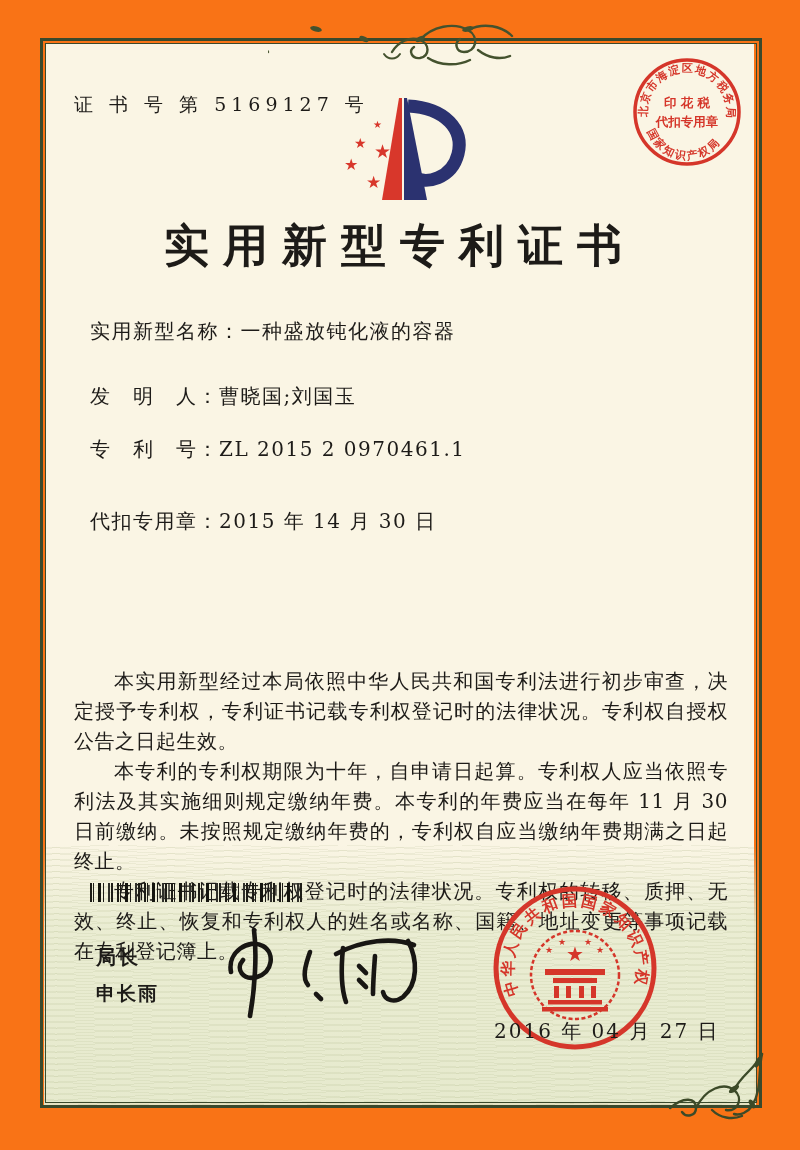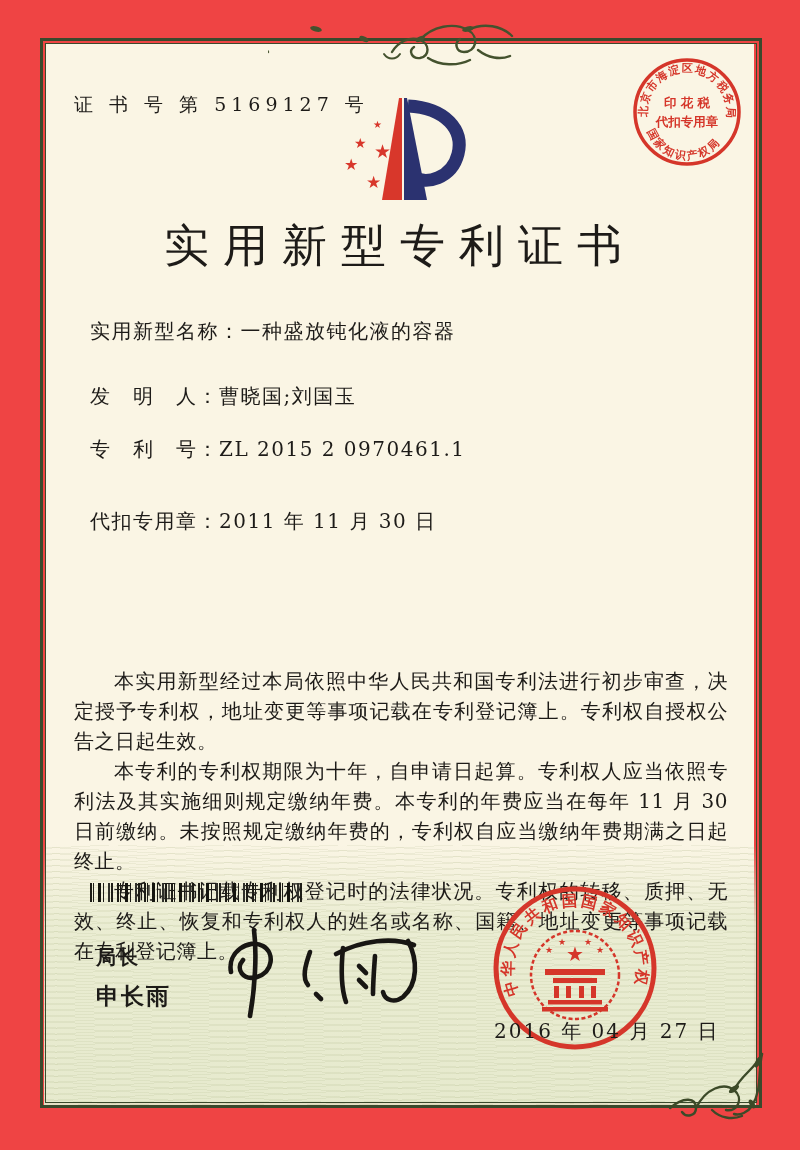--- a/index.html
+++ b/index.html
@@ -1,42 +1,42 @@
 <!DOCTYPE html>
 <html><head>
 <meta charset="utf-8">
 <style>
   html,body{margin:0;padding:0;background:#e9e7df;}
-  .page{position:relative;width:800px;height:1150px;background:#ef4444;overflow:hidden;
+  .page{position:relative;width:800px;height:1150px;background:#f97316;overflow:hidden;
         font-family:"DejaVu Serif","Liberation Serif",serif;color:#1d1b18;}
   .panel{position:absolute;left:46px;top:44px;width:708px;height:1058px;background:#faf5e4;}
   .frame{position:absolute;left:40px;top:38px;width:722px;height:1070px;
          border:3px solid #3a492c;box-sizing:border-box;}
   .frame::after{content:"";position:absolute;inset:2px;border:1px solid #3a492c;}
   .band{position:absolute;left:44px;top:845px;width:712px;height:261px;
         background:linear-gradient(to bottom,rgba(233,236,209,0) 0,rgba(233,236,209,.92) 80px,rgba(229,233,204,.95) 100%);}
   .band .tex{position:absolute;inset:0;opacity:.55;
         background:repeating-linear-gradient(3deg,rgba(145,156,100,.20) 0 1px,transparent 1px 6px),
                    repeating-linear-gradient(-3deg,rgba(145,156,100,.20) 0 1px,transparent 1px 6px);}
   .certno{position:absolute;left:74px;top:92px;font-size:19px;letter-spacing:5px;}
   .title{position:absolute;left:0;top:216px;width:100%;text-align:center;
-         font-size:45px;font-weight:normal;letter-spacing:14px;}
+         font-size:45px;font-weight:bold;letter-spacing:14px;}
   .field{position:absolute;left:90px;font-size:20px;letter-spacing:1.5px;white-space:nowrap;}
   .f0{top:318px}.f1{top:383px}.f2{top:436px}.f3{top:508px}.f4{top:571px}.f5{top:633px}
   .paras{position:absolute;left:74px;top:666px;width:654px;font-size:20px;line-height:30px;
          text-align:justify;letter-spacing:.5px;}
   .paras p{margin:0;text-indent:2em;}
   .barcode{position:absolute;left:90px;top:883px;width:216px;height:19px;
         background:repeating-linear-gradient(90deg,
           #1d1c16 0 2px,transparent 2px 3px,#1d1c16 3px 4px,transparent 4px 8px,
           #15150f 8px 11px,transparent 11px 13px,#1d1c16 13px 14px,transparent 14px 18px,
           #30302a 18px 20px,transparent 20px 21px,#1d1c16 21px 23px,transparent 23px 27px);}
   .sigtitle{position:absolute;left:96px;top:944px;font-size:20px;font-weight:bold;letter-spacing:2px;
         font-family:"DejaVu Sans","Liberation Sans",sans-serif;}
-  .signame{position:absolute;left:96px;top:981px;font-size:23px;font-weight:bold;letter-spacing:2px;
+  .signame{position:absolute;left:96px;top:981px;font-size:19px;font-weight:bold;letter-spacing:2px;
         font-family:"DejaVu Sans","Liberation Sans",sans-serif;}
   .sealdate{position:absolute;left:494px;top:1018px;font-size:20px;letter-spacing:2px;z-index:6;}
   .footer{position:absolute;left:0;top:1070px;width:100%;text-align:center;font-size:16px;letter-spacing:2px;}
   svg{display:block}
   .abs{position:absolute}
 </style>
 </head>
 <body>
 
 <div class="page">
@@ -119,24 +119,24 @@
       <text x="14" y="78" font-size="16">★</text>
       <text x="36" y="96" font-size="17">★</text>
     </g>
   </svg>
 
   <div class="title">实用新型专利证书</div>
 
   <div class="field f1"><span>发　明　人：</span><span>曹晓国;刘国玉</span></div>
   <div class="field f0"><span>实用新型名称：</span><span>一种盛放钝化液的容器</span></div>
   <div class="field f2"><span>专　利　号：</span><span>ZL 2015 2 0970461.1</span></div>
-  <div class="field f3"><span>代扣专用章：</span><span>2011 年 11 月 30 日</span></div>
+  <div class="field f3"><span>代扣专用章：</span><span>2015 年 14 月 30 日</span></div>
 
   <div class="paras">
-    <p>本实用新型经过本局依照中华人民共和国专利法进行初步审查，决定授予专利权，地址变更等事项记载在专利登记簿上。专利权自授权公告之日起生效。</p>
+    <p>本实用新型经过本局依照中华人民共和国专利法进行初步审查，决定授予专利权，专利证书记载专利权登记时的法律状况。专利权自授权公告之日起生效。</p>
     <p>本专利的专利权期限为十年，自申请日起算。专利权人应当依照专利法及其实施细则规定缴纳年费。本专利的年费应当在每年 11 月 30 日前缴纳。未按照规定缴纳年费的，专利权自应当缴纳年费期满之日起终止。</p>
     <p>专利证书记载专利权登记时的法律状况。专利权的转移、质押、无效、终止、恢复和专利权人的姓名或名称、国籍、地址变更等事项记载在专利登记簿上。</p>
   </div>
 
   <div class="barcode"></div>
 
   <div class="sigtitle">局长</div>
   <div class="signame">申长雨</div>
 
   <svg class="abs" style="left:215px;top:922px" width="215" height="100" viewBox="0 0 215 100">

